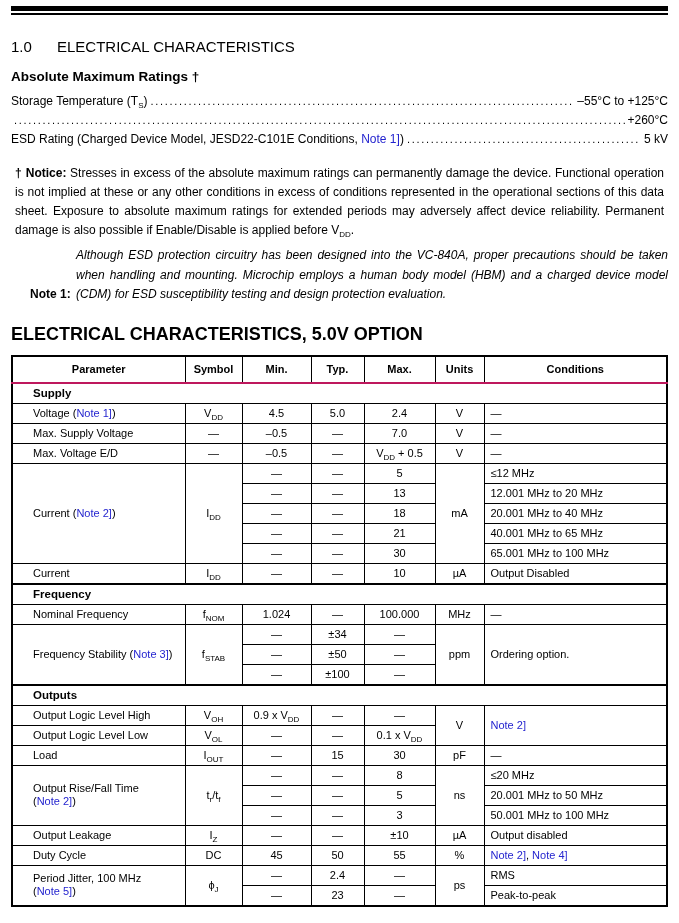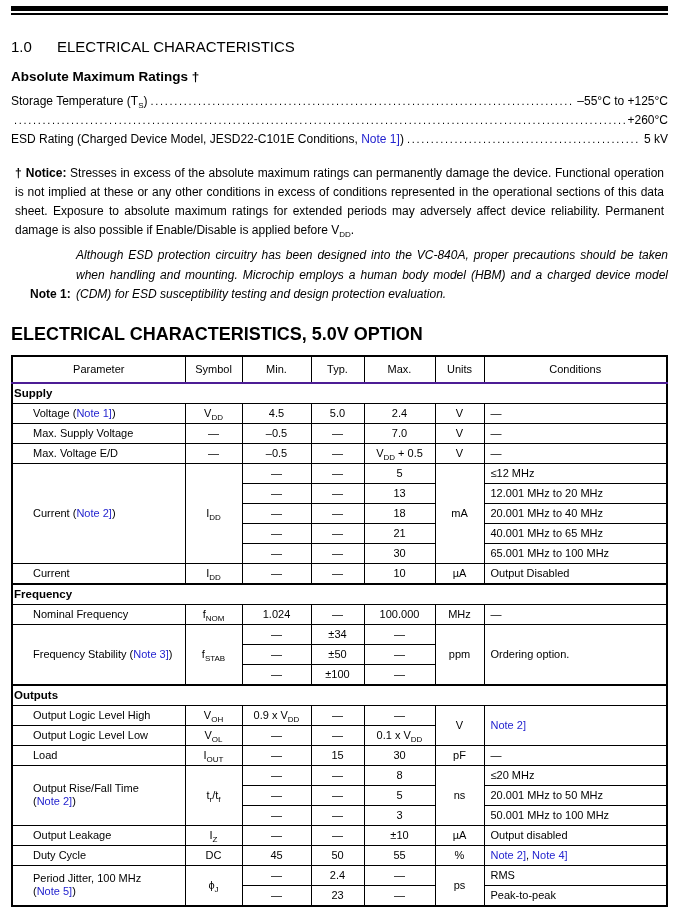--- a/index.html
+++ b/index.html
@@ -26,27 +26,27 @@
   .note1{display:flex;margin:6px 0 0;padding-left:19px;font-size:12px;line-height:19.5px;align-items:flex-end;}
   .note-label{font-weight:bold;flex:0 0 46px;}
   .note-text{text-align:justify;flex:1;font-style:italic;}
 
   h2.table-heading{margin:21px 0 0;font-size:18px;font-weight:bold;line-height:16px;}
 
   table.spec{margin-top:13px;border-collapse:collapse;table-layout:fixed;width:657px;
              border:2px solid #000;font-size:11px;}
   .spec th,.spec td{border:1px solid #000;vertical-align:middle;padding:2px 4px;
                     overflow:hidden;}
-  .spec th{font-size:11px;font-weight:normal;text-align:center;height:21px;
-           border-bottom:2px solid #4c1d95;margin-left:36px;}
+  .spec th{font-size:11px;font-weight:bold;text-align:center;height:21px;
+           border-bottom:2px solid #be185d;margin-left:36px;}
   .spec td{height:15px;line-height:13px;}
   td.c{text-align:center;}
   td.param{text-align:left;padding-left:20px;}
   td.cond{text-align:left;padding-left:6px;}
-  td.section{font-weight:bold;text-align:left;padding-left:1px;border-top:2px solid #000;
+  td.section{font-weight:bold;text-align:left;padding-left:20px;border-top:2px solid #000;
              font-size:11.5px;}
   sub{font-size:8px;line-height:0;letter-spacing:0;}
   .note-link{color:var(--link,#2424cf);text-decoration:none;cursor:pointer;}
 </style>
 </head>
 <body>
 
 <div class="page">
 
   <div class="top-rule"></div>

